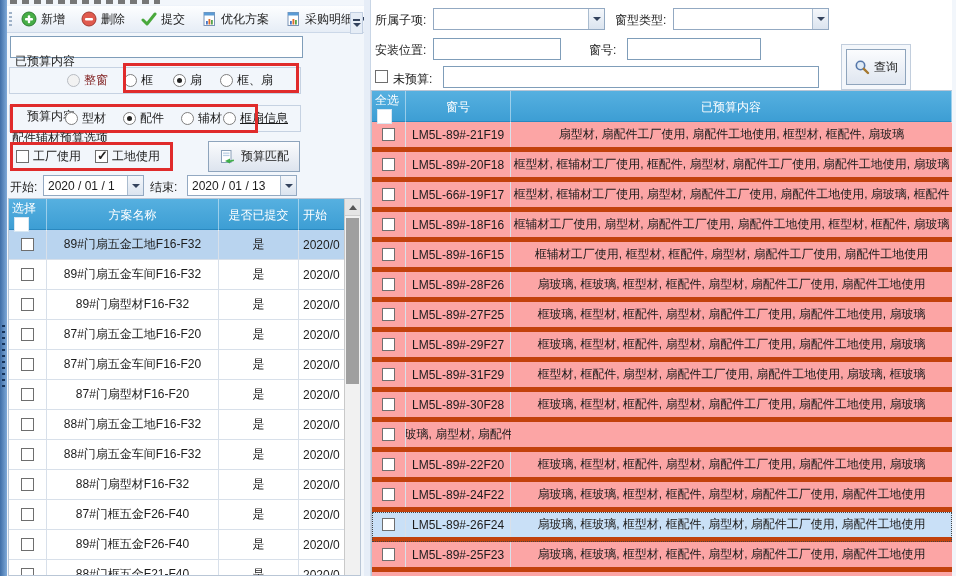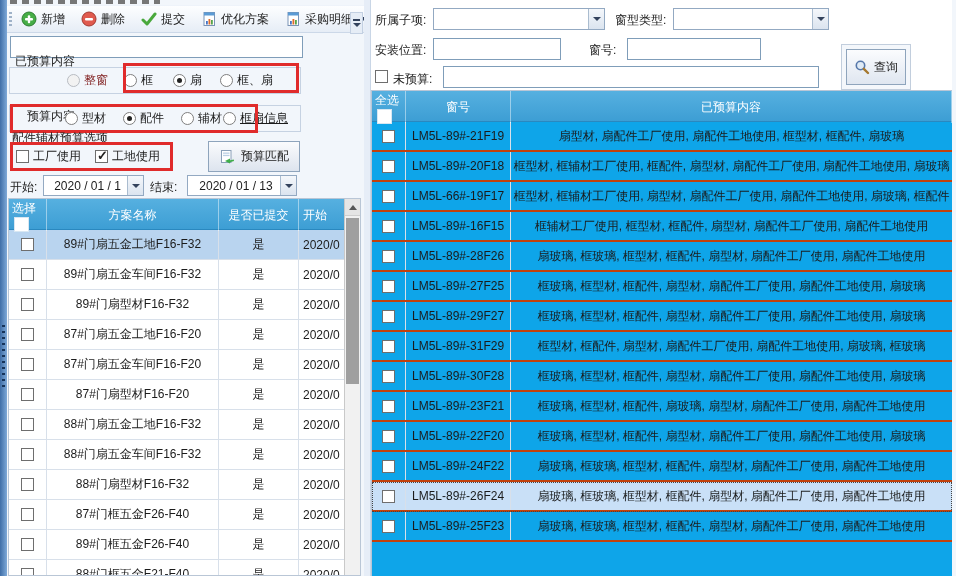--- a/index.html
+++ b/index.html
@@ -54,21 +54,21 @@
 
   .red-box { position:absolute; border:3px solid #e02b2b; pointer-events:none; }
 
   .match-btn { position:absolute; left:201px; top:141px; width:92px; height:31px;
     background:linear-gradient(#fafbfd,#dde4ee); border:1px solid #8ea4bc;
     display:flex; align-items:center; justify-content:center; gap:6px; }
 
   .date-label { position:absolute; top:179px; }
   .datebox { position:absolute; top:175px; height:21px; background:#fff; border:1px solid #93a9c2;
     display:flex; align-items:center; }
-  .datebox .val { flex:1; padding-left:4px; white-space:nowrap;text-align:center; }
+  .datebox .val { flex:1; padding-left:4px; white-space:nowrap; }
   .drop-btn { width:16px; height:100%; background:linear-gradient(#f4f7fb,#dbe4ef); border-left:1px solid #aabccf;
     display:flex; align-items:center; justify-content:center; flex:0 0 auto; }
   .drop-btn::after { content:""; width:0; height:0; border-left:4px solid transparent; border-right:4px solid transparent; border-top:4px solid #33425c; }
 
   
   .grid-head { background:linear-gradient(#56b0e0,#3d9ed4); color:#fff; border-bottom:1px solid #2a88bf; }
   .hcell { position:relative; border-right:1px solid rgba(255,255,255,.45); display:flex; align-items:center; justify-content:center; }
   .hcell.sel-h { justify-content:flex-start; align-items:flex-start; padding:1px 0 0 3px; flex-direction:column; }
   .hcell .hcb { margin:1px 0 0 3px; border-color:#fff0; outline:1px solid #d8e7f2; background:#fff; }
   .cell { border-right:1px solid #d8e0ea; display:flex; align-items:center; overflow:hidden; white-space:nowrap; }
@@ -90,23 +90,23 @@
 
   
   .r-label { position:absolute; white-space:nowrap; }
   .combo { position:absolute; height:22px; background:#fff; border:1px solid #93a9c2; display:flex; }
   .combo .val { flex:1; }
   .query-frame { position:absolute; left:470px; top:44px; width:70px; height:46px; border:1px solid #c2cedd; background:#f4f7fb; }
   .query-btn { position:absolute; left:475px; top:49px; width:60px; height:36px; background:linear-gradient(#fbfcfe,#dfe6f0);
     border:1px solid #8ea4bc; display:flex; align-items:center; justify-content:center; gap:4px;font-family:Liberation Serif, serif; }
 
   
-  .right-table { position:absolute; left:0; right:0; top:90px; bottom:0; background:#0ea5e9; border-top:1px solid #b9c6d6; border-left:1px solid #b9c6d6; overflow:hidden; }
+  .right-table { position:absolute; left:0; right:0; top:90px; bottom:0; background:#fca5a5; border-top:1px solid #b9c6d6; border-left:1px solid #b9c6d6; overflow:hidden; }
   .rt-head { display:grid; grid-template-columns:34px 105px 1fr; height:31px; }
-  .rt-row  { display:grid; grid-template-columns:34px 105px 1fr; height:30px; border-bottom:2px solid #c2410c; }
+  .rt-row  { display:grid; grid-template-columns:34px 105px 1fr; height:30px; border-bottom:5px solid #c2410c; }
   .rt-row.selected { background:#c9e0f7; outline:1px dotted #444; outline-offset:-1px; }
   .rt-row .c-sel { justify-content:center; }
   .rt-row .c-no { padding-left:6px; }
   .rt-row .c-content { justify-content:center; padding:0 2px; }
 </style>
 </head>
 <body>
 
 <div class="screen">
 
@@ -435,20 +435,27 @@
           <div class="cell c-sel">
               <span class="cb"></span>
             </div>
           <div class="cell c-no">LM5L-66#-19F17</div>
           <div class="cell c-content">框型材, 框辅材工厂使用, 扇型材, 扇配件工厂使用, 扇配件工地使用, 扇玻璃, 框配件</div>
         </div>
           <div class="rt-row">
           <div class="cell c-sel">
               <span class="cb"></span>
             </div>
+          <div class="cell c-no">LM5L-89#-18F16</div>
+          <div class="cell c-content">框辅材工厂使用, 扇型材, 扇配件工厂使用, 扇配件工地使用, 框型材, 框配件, 扇玻璃</div>
+        </div>
+          <div class="rt-row">
+          <div class="cell c-sel">
+              <span class="cb"></span>
+            </div>
           <div class="cell c-no">LM5L-89#-16F15</div>
           <div class="cell c-content">框辅材工厂使用, 框型材, 框配件, 扇型材, 扇配件工厂使用, 扇配件工地使用</div>
         </div>
           <div class="rt-row">
           <div class="cell c-sel">
               <span class="cb"></span>
             </div>
           <div class="cell c-no">LM5L-89#-28F26</div>
           <div class="cell c-content">扇玻璃, 框玻璃, 框型材, 框配件, 扇型材, 扇配件工厂使用, 扇配件工地使用</div>
         </div>
@@ -477,21 +484,20 @@
           <div class="cell c-sel">
               <span class="cb"></span>
             </div>
           <div class="cell c-no">LM5L-89#-30F28</div>
           <div class="cell c-content">框玻璃, 框型材, 框配件, 扇型材, 扇配件工厂使用, 扇配件工地使用, 扇玻璃</div>
         </div>
           <div class="rt-row">
           <div class="cell c-sel">
               <span class="cb"></span>
             </div>
-          <div class="cell c-no">LM5L-89#-23F21</div>
           <div class="cell c-content">框玻璃, 框型材, 框配件, 扇玻璃, 扇型材, 扇配件工厂使用, 扇配件工地使用</div>
         </div>
           <div class="rt-row">
           <div class="cell c-sel">
               <span class="cb"></span>
             </div>
           <div class="cell c-no">LM5L-89#-22F20</div>
           <div class="cell c-content">框玻璃, 框型材, 框配件, 扇型材, 扇配件工厂使用, 扇配件工地使用, 扇玻璃</div>
         </div>
           <div class="rt-row">

